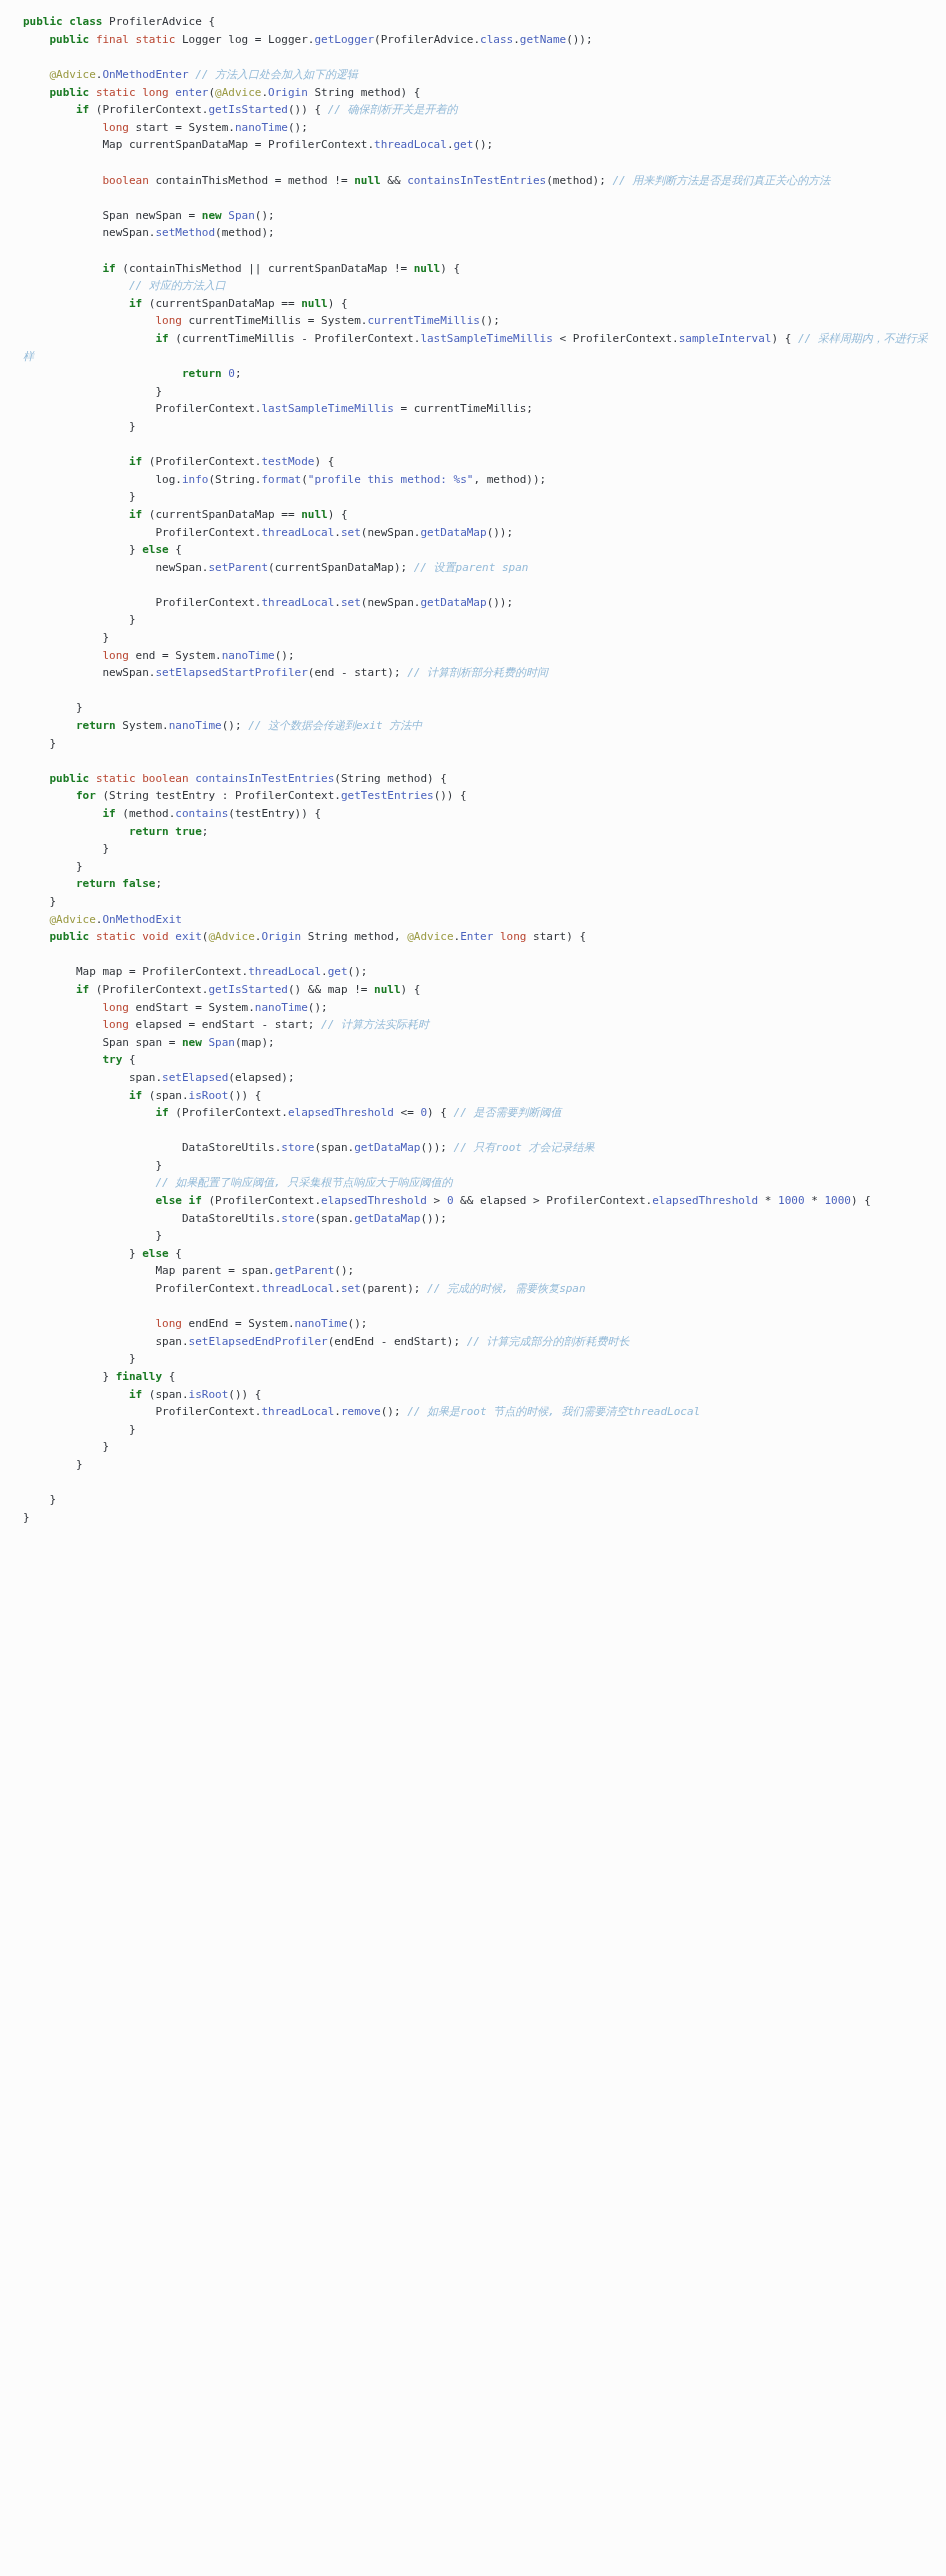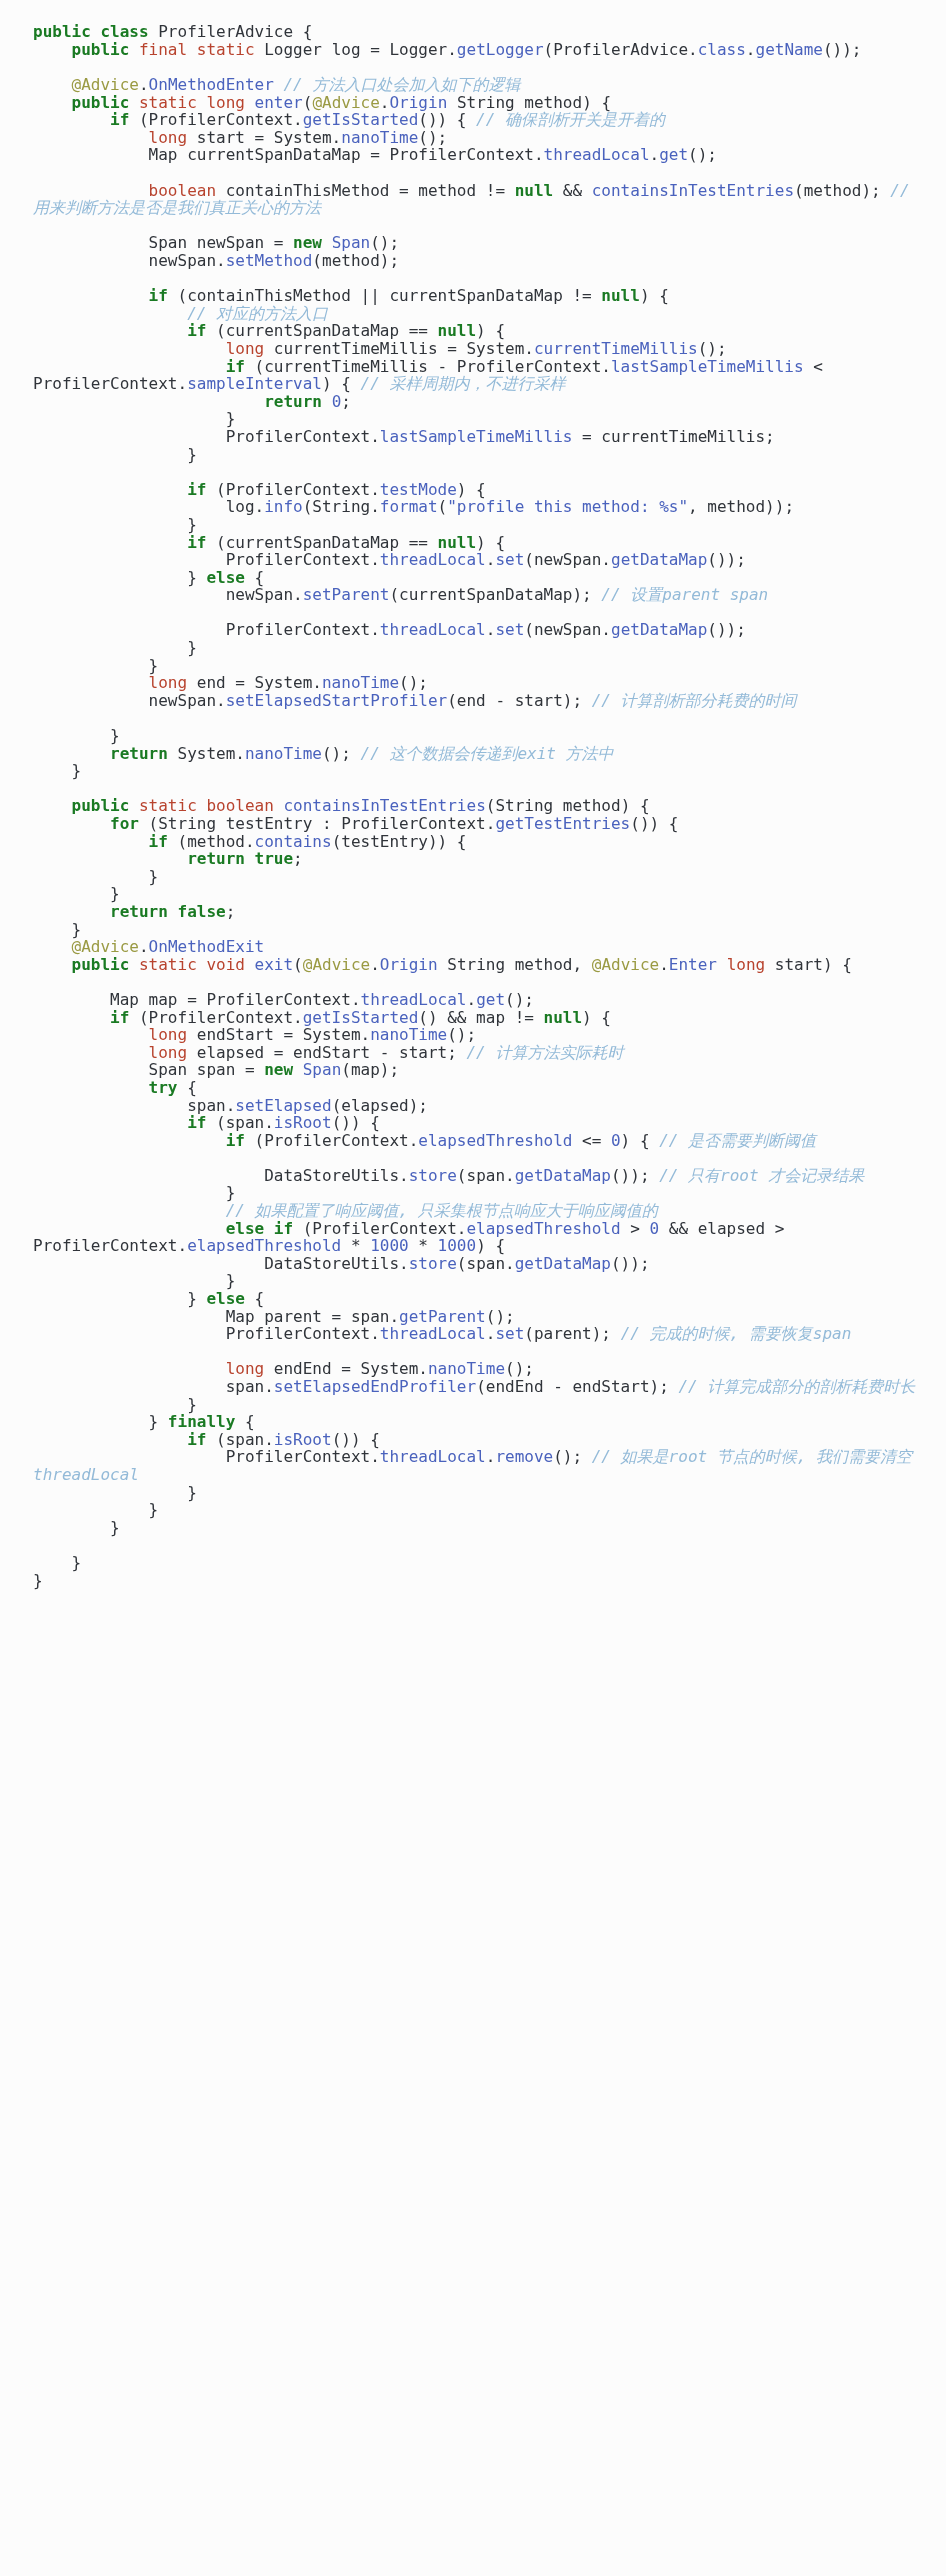--- a/index.html
+++ b/index.html
@@ -10,24 +10,24 @@
   }
   #code-block{
     position:relative;
     width:947px;
     min-height:2576px;
     background:#fcfcfc;
     padding:5.7px 0 0 0;
     box-sizing:border-box;
   }
   pre#code{
-    margin:10px;
+    margin:0;
     padding:7.6px 9.5px 9.5px 23px;
     font-family:"DejaVu Sans Mono","Liberation Mono",monospace;
-    font-size:16px;
+    font-size:11px;
     line-height:17.6px;
     color:#30343a;
     white-space:pre-wrap;
     word-break:break-word;
     overflow-wrap:anywhere;
     background:transparent;
     letter-spacing:0px;
     -webkit-font-smoothing:antialiased;
   }
   

